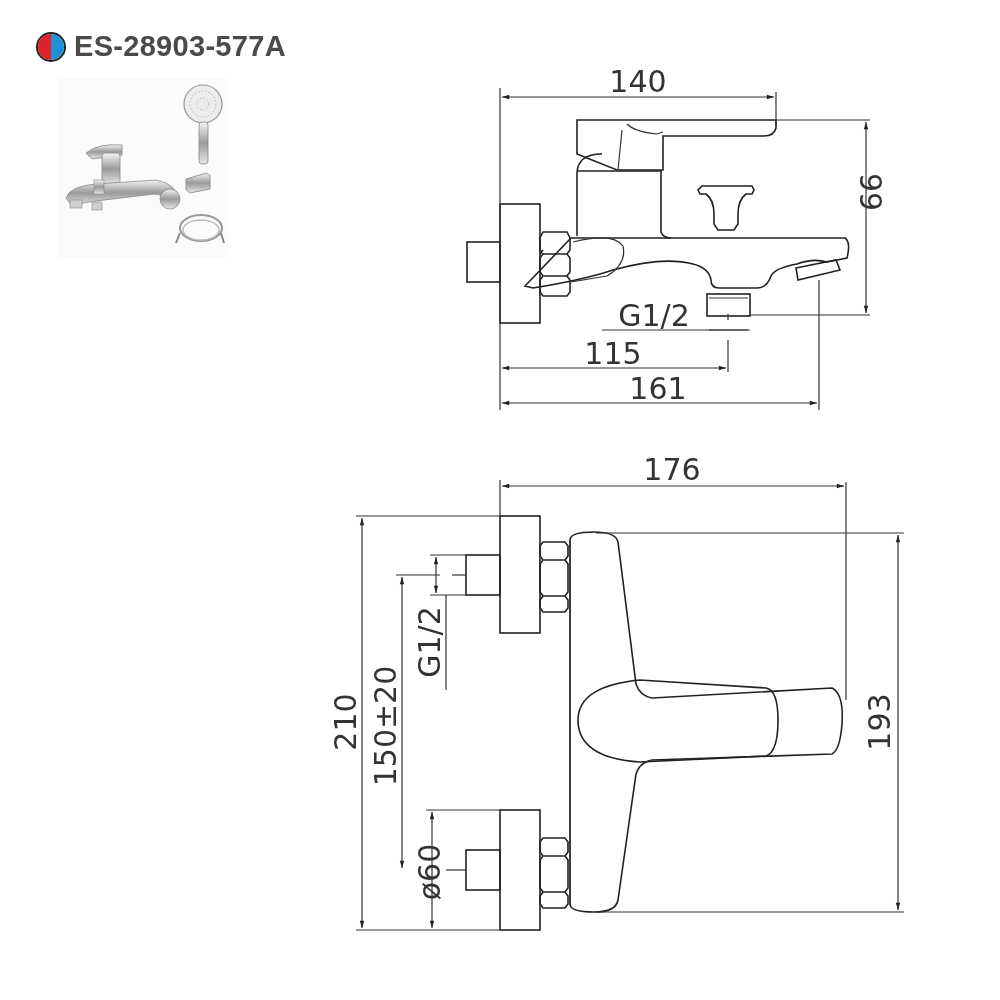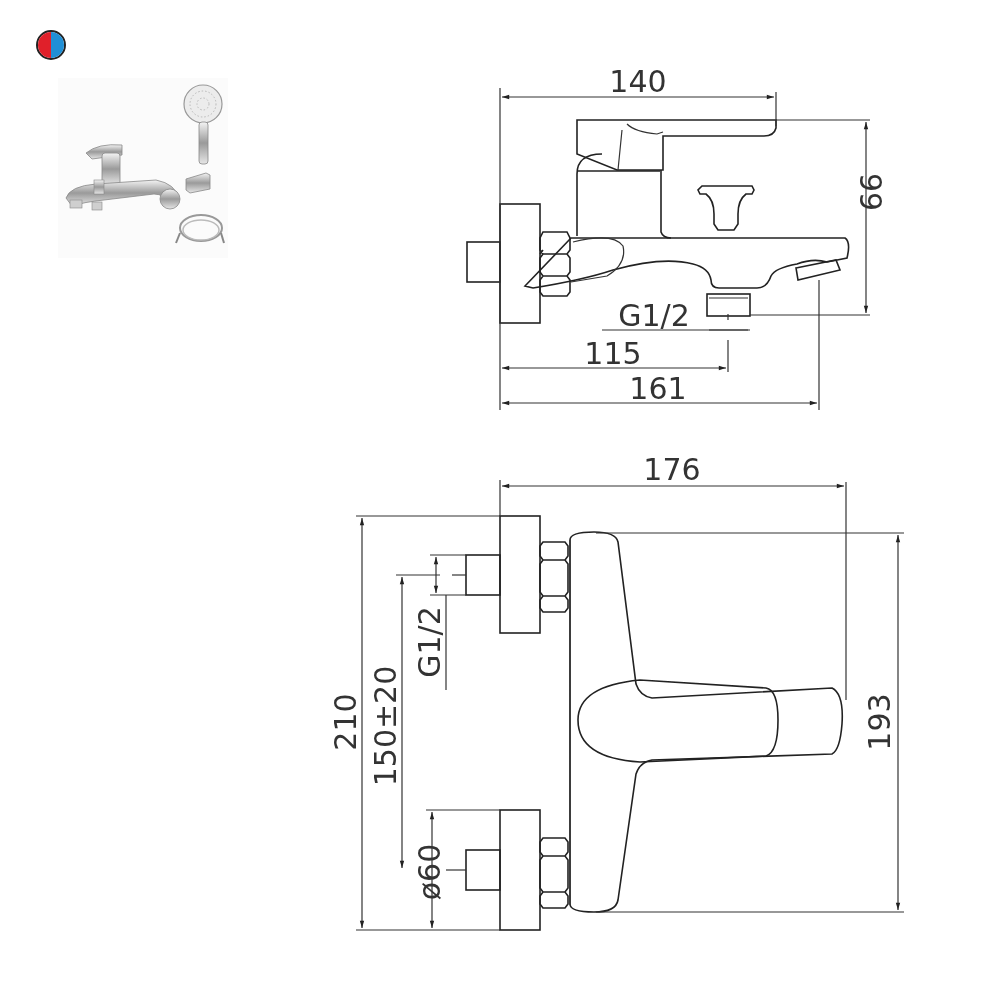--- a/index.html
+++ b/index.html
@@ -15,20 +15,21 @@
   .thin { stroke: #333; stroke-width: 1.2; fill: none; }
 </style>
 </head>
 <body>
 
 <div class="header">
   <div class="badge">
     <div class="half" style="background:#e0202a"></div>
     <div class="half" style="background:#1f8fd6"></div>
   </div>
+  <div class="title">ES-28903-577A</div>
 </div>
 
 <svg class="photo" viewBox="0 0 170 180" width="170" height="180" style="position:absolute;left:58px;top:78px">
   <defs>
     <linearGradient id="chrome" x1="0" x2="0" y1="0" y2="1">
       <stop offset="0" stop-color="#f4f4f4"></stop>
       <stop offset="0.5" stop-color="#9a9a9a"></stop>
       <stop offset="1" stop-color="#e6e6e6"></stop>
     </linearGradient>
   </defs>

